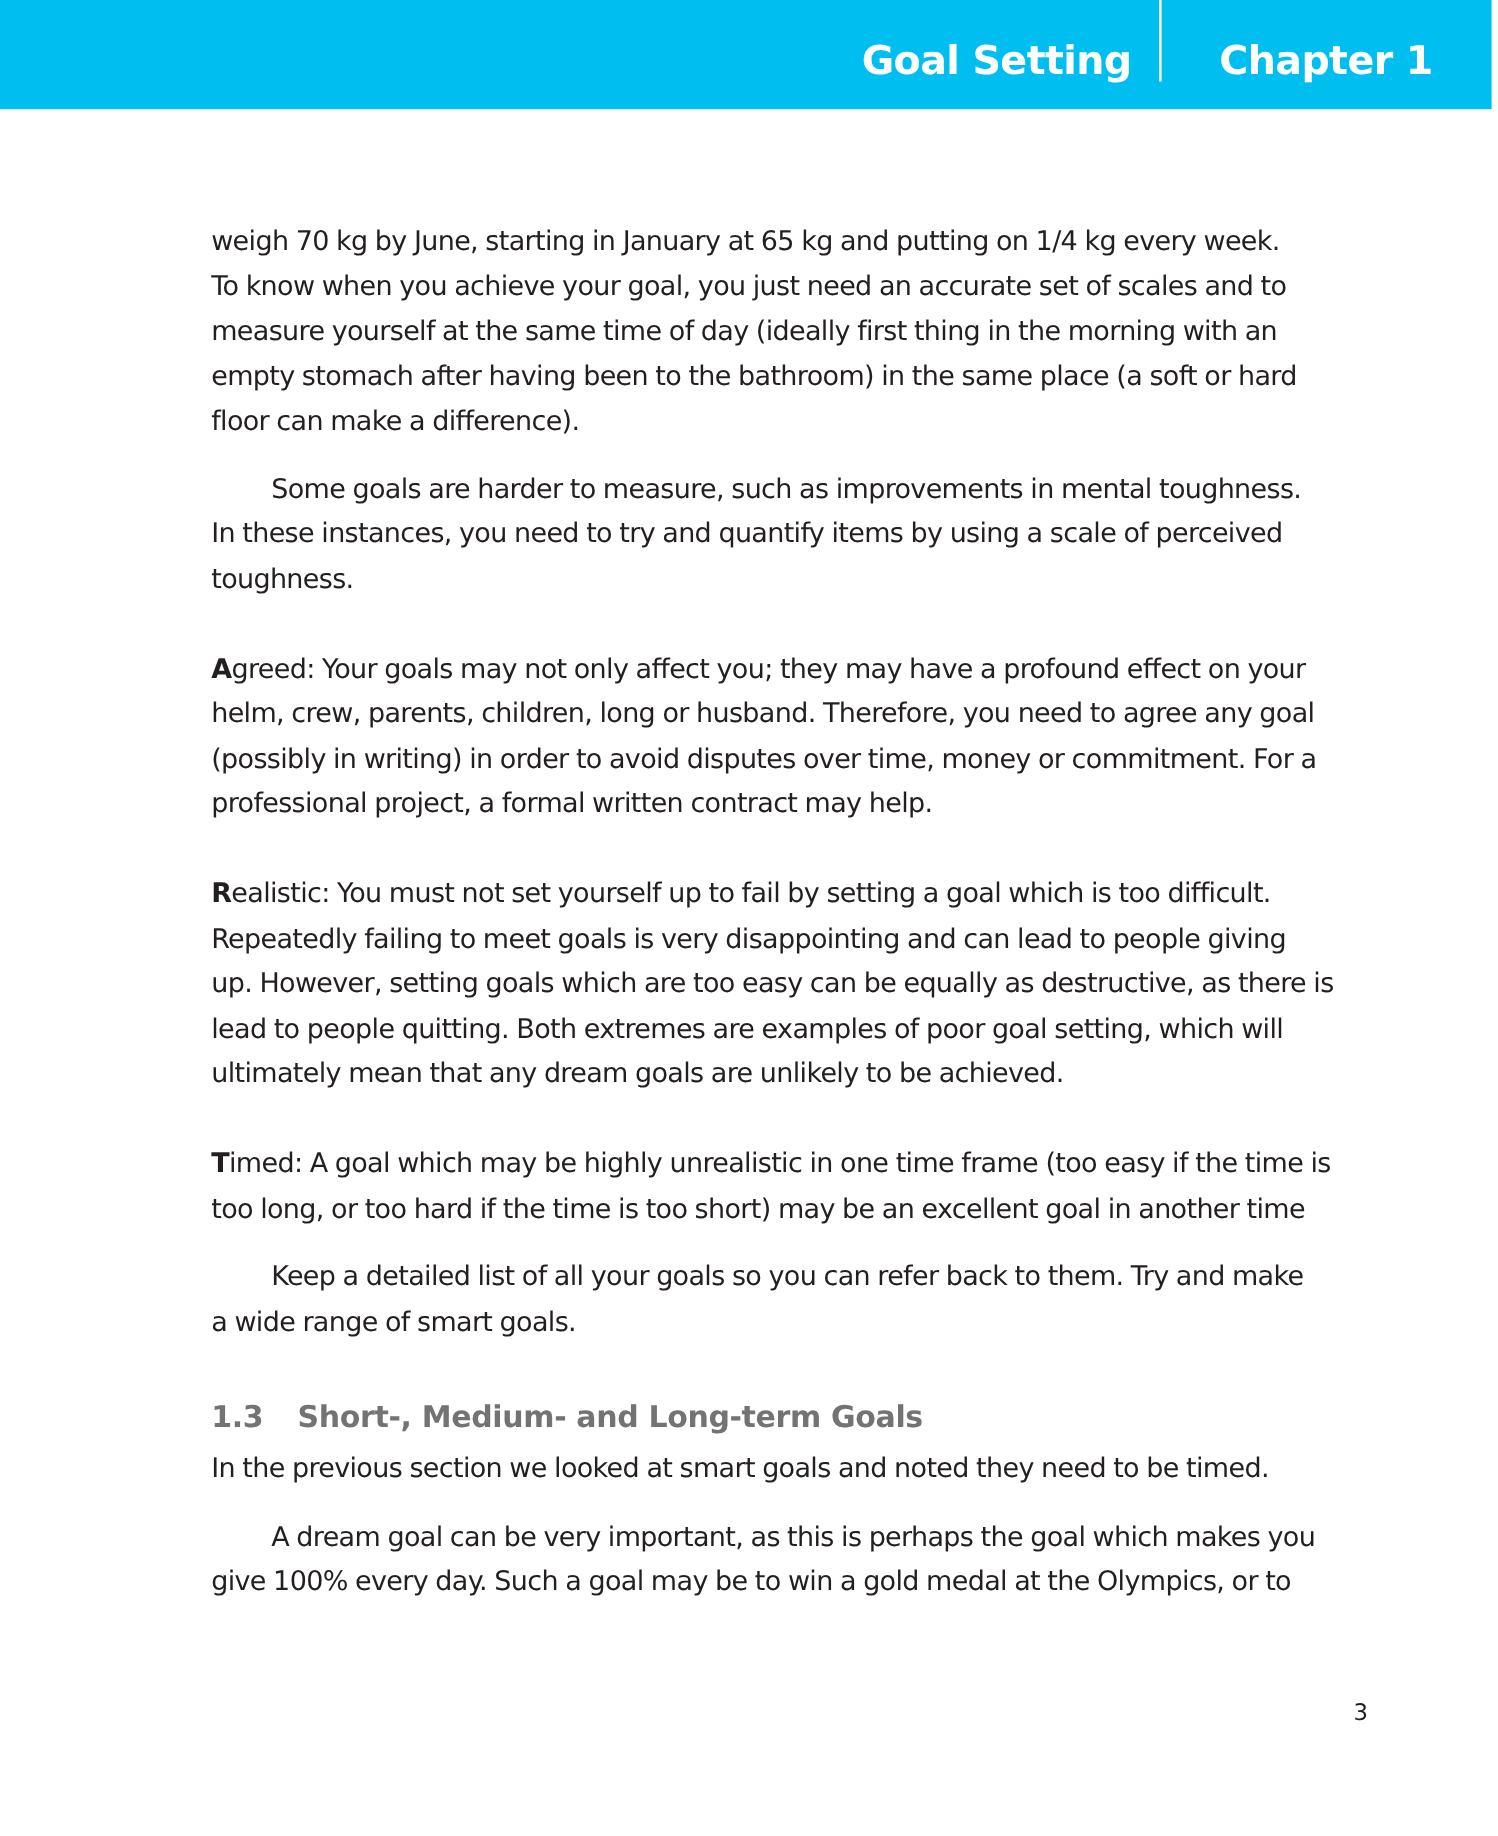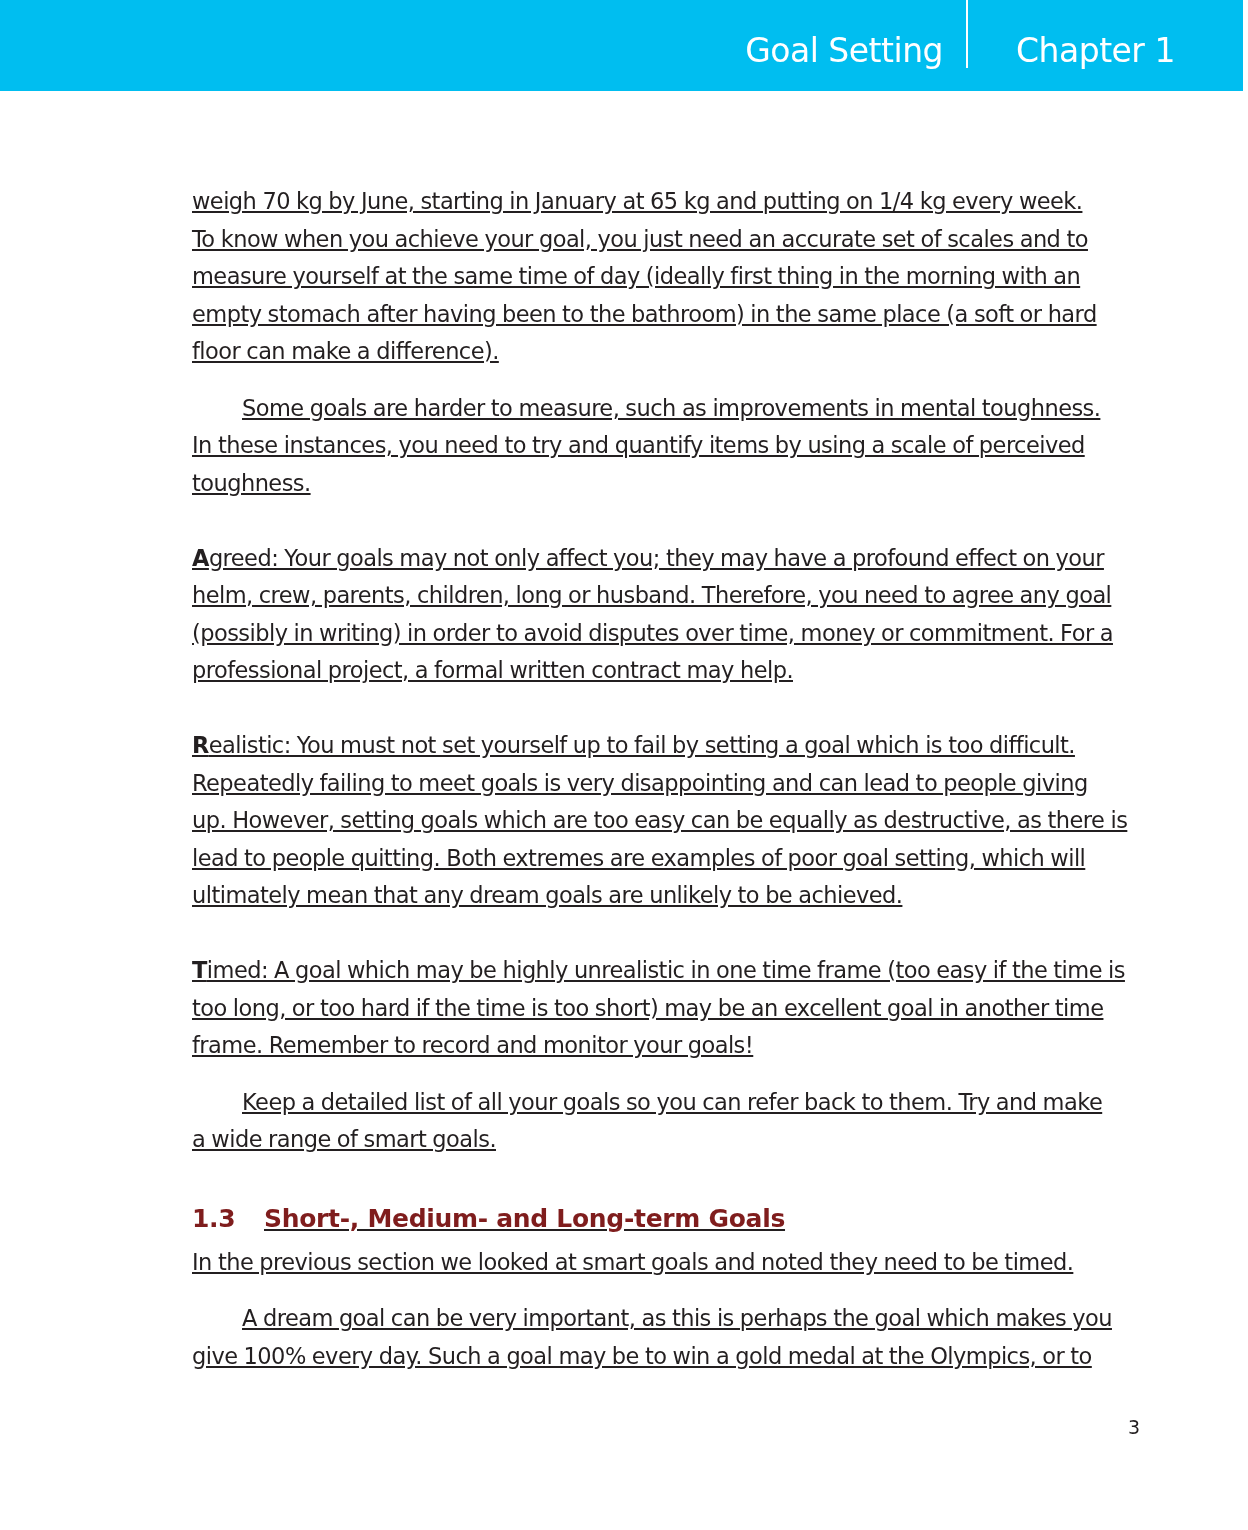--- a/index.html
+++ b/index.html
@@ -20,21 +20,21 @@
       left: 0;
       top: 0;
       width: 1243px;
       height: 91px;
       background: #00bef0;
     }
     .header-section {
       position: absolute;
       top: 34px;
       font-family: "DejaVu Sans", sans-serif;
-      font-weight: normal;
+      font-weight: bold;
       font-size: 33px;
       letter-spacing: -0.5px;
       color: #ffffff;
       line-height: 1;
       white-space: nowrap;
     }
     .header-section.left {
       right: 300px;
     }
     .header-section.right {
@@ -43,24 +43,23 @@
     .header-divider {
       position: absolute;
       left: 966px;
       top: 0;
       width: 2px;
       height: 68px;
       background: #ffffff;
     }
     .content {
       position: absolute;
-      left: 192px;
+      left: 176px;
       top: 183px;
       width: 960px;
-      text-decoration: underline;
     }
     .para {
       margin: 0;
       font-size: 22.5px;
       line-height: 37.5px;
       letter-spacing: -0.55px;
       word-spacing: -0.5px;
       white-space: nowrap;
       color: #231f20;
     }
@@ -77,21 +76,21 @@
     .lead {
       font-weight: bold;
     }
     .section-heading {
       margin: 0;
       margin-top: 43px;
       margin-bottom: 8px;
       font-size: 25px;
       line-height: 34px;
       font-weight: bold;
-      color: #7f1d1d;
+      color: #737373;
       letter-spacing: -0.3px;
       white-space: nowrap;
     }
     .section-heading .num {
       display: inline-block;
       width: 72px;
     }
     .page-number {
       position: absolute;
       left: 1128px;
@@ -143,21 +142,20 @@
     <span class="line">up. However, setting goals which are too easy can be equally as destructive, as there is</span>
     <span class="line">lead to people quitting. Both extremes are examples of poor goal setting, which will</span>
     <span class="line">ultimately mean that any dream goals are unlikely to be achieved.</span>
   </p>
 
   <div class="gap"></div>
 
   <p class="para">
     <span class="line"><span class="lead">T</span><span>imed: A goal which may be highly unrealistic in one time frame (too easy if the time is</span></span>
     <span class="line">too long, or too hard if the time is too short) may be an excellent goal in another time</span>
-    <span class="line">frame. Remember to record and monitor your goals!</span>
     <span class="line indent">Keep a detailed list of all your goals so you can refer back to them. Try and make</span>
     <span class="line">a wide range of smart goals.</span>
   </p>
 
   <h2 class="section-heading">
     <span class="num">1.3</span><span>Short-, Medium- and Long-term Goals</span>
   </h2>
 
   <p class="para">
     <span class="line">In the previous section we looked at smart goals and noted they need to be timed.</span>

